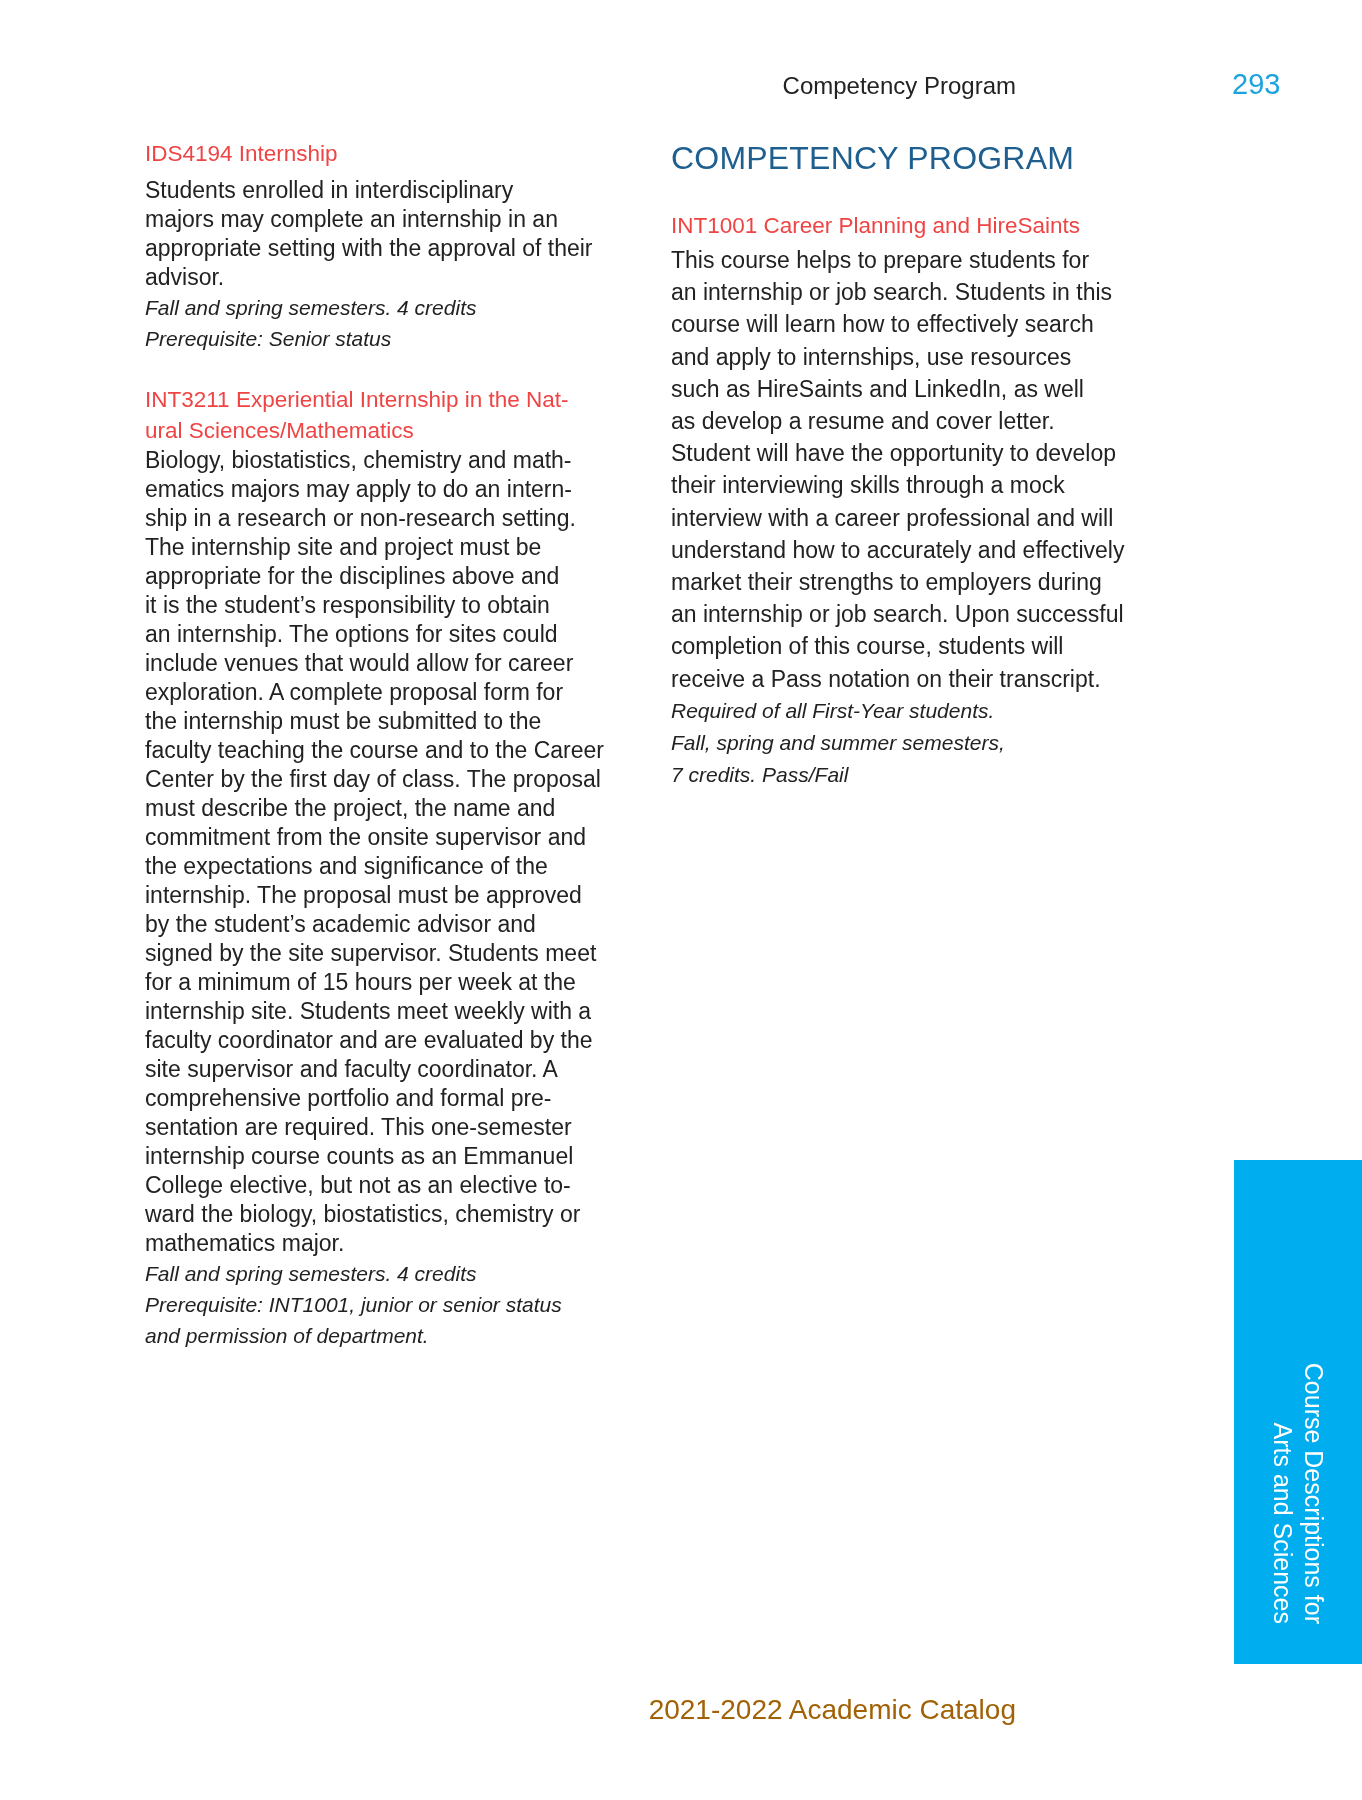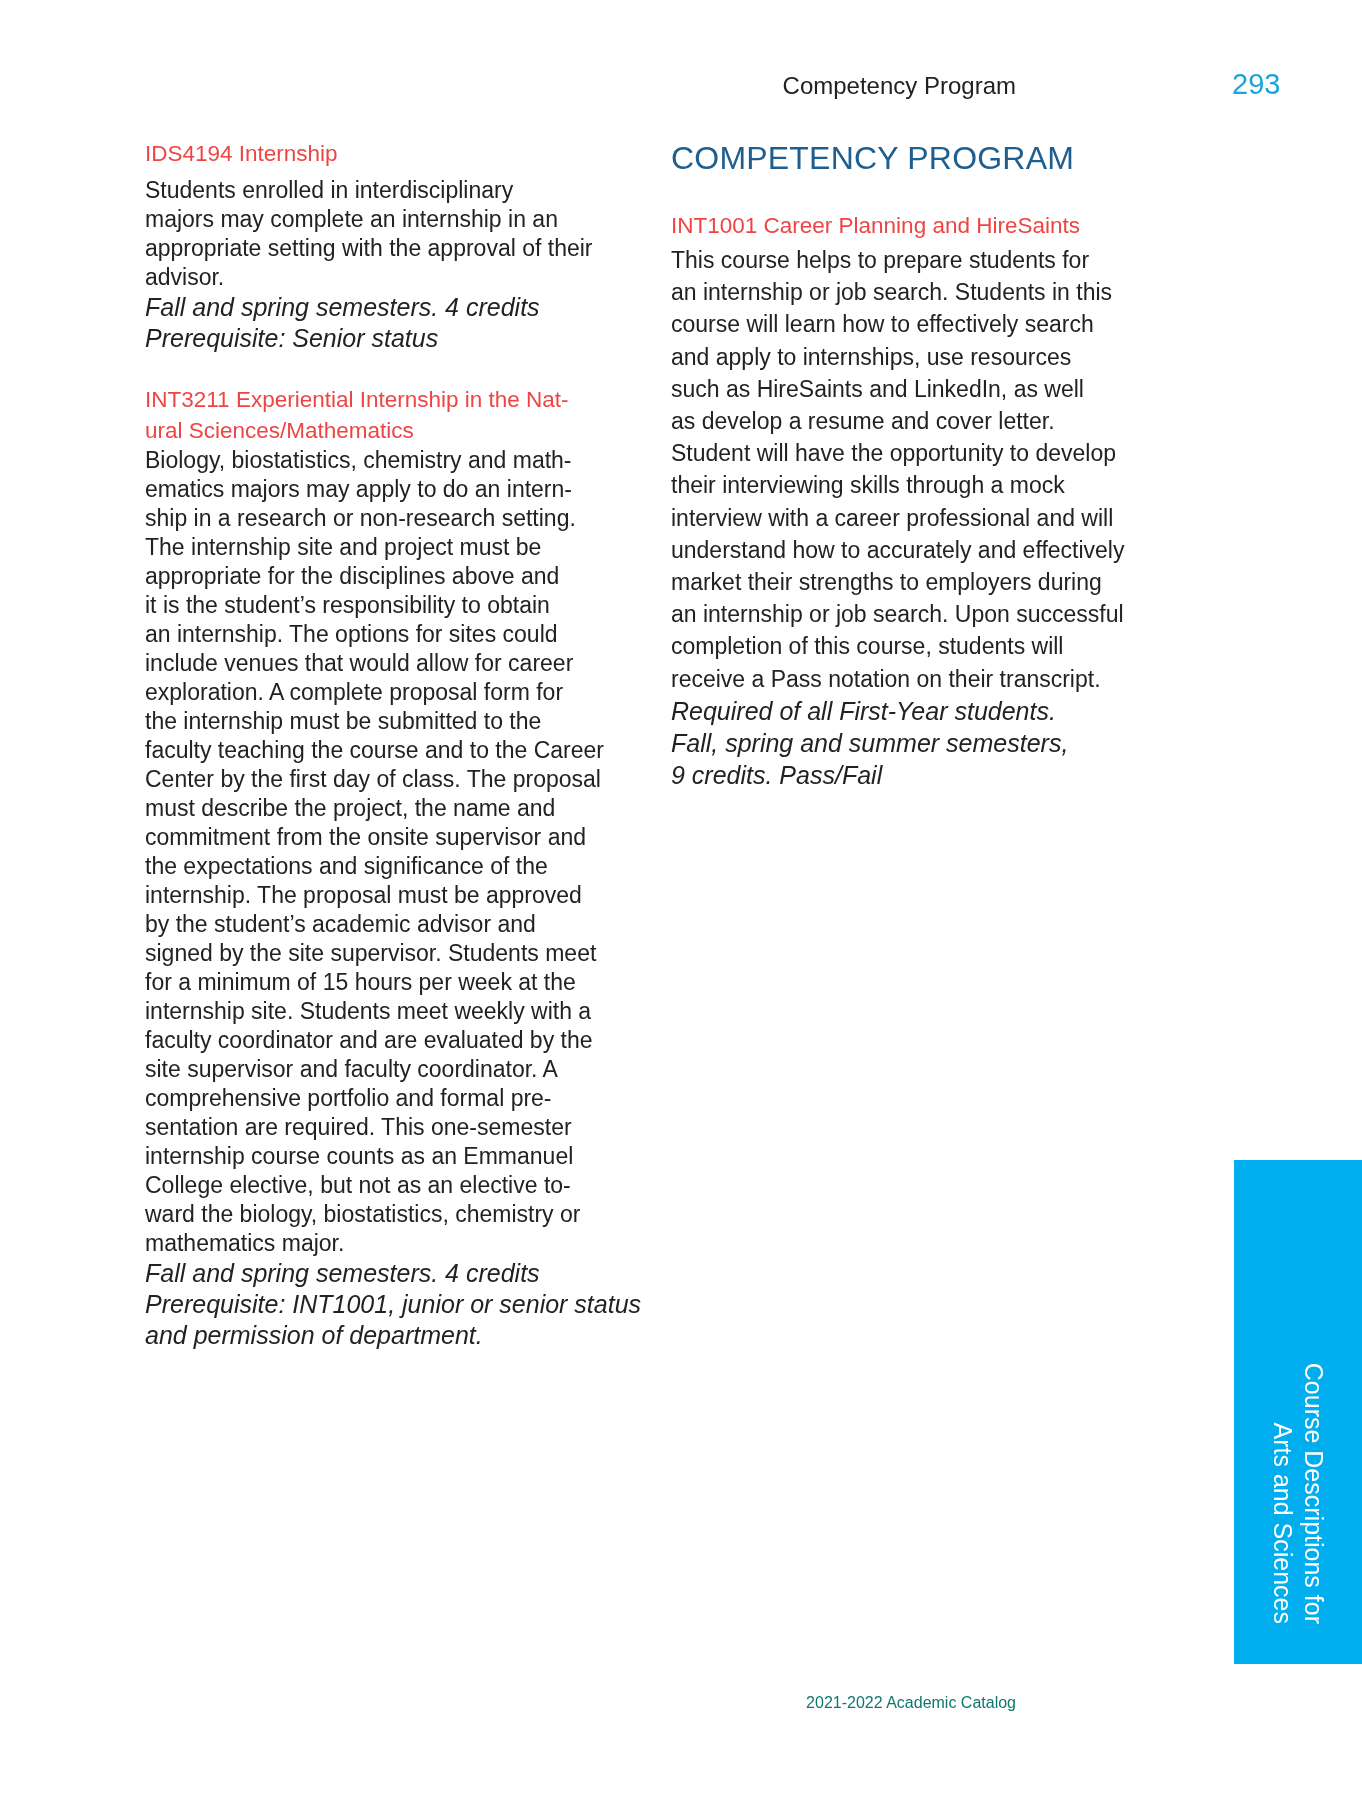--- a/index.html
+++ b/index.html
@@ -11,34 +11,34 @@
     position: absolute; top: 72px; right: 346px; font-size: 24px; color: #222; font-weight: 300;
   }
   .page-num {
     position: absolute; top: 68px; left: 1232px; font-size: 29px; color: #1aa3de;
   }
   .col { position: absolute; top: 0; }
   .col-left { left: 145px; width: 500px; }
   .col-right { left: 671px; width: 500px; }
   .course-title { font-size: 22.5px; line-height: 29px; color: #ef4444; margin: 0; }
   .course-body { font-size: 23px; line-height: 29px; color: #222; margin: 0; white-space: pre-line; }
-  .course-meta { font-size: 25px; line-height: 31px; font-style: italic; color: #222; margin: 0; white-space: pre-line; }
+  .course-meta { font-size: 21px; line-height: 31px; font-style: italic; color: #222; margin: 0; white-space: pre-line; }
   .section-heading { font-size: 32px; color: #1e5f8f; margin: 0; font-weight: normal; letter-spacing: 0.2px; }
   .side-tab {
     position: absolute; left: 1234px; top: 1160px; width: 128px; height: 504px; background: #00aeef;
   }
   .side-tab-text {
     position: absolute; left: 0; top: 0; width: 504px; height: 128px;
     transform-origin: 0 0; transform: translate(128px, 0) rotate(90deg);
     color: #ffffff; font-size: 25px; line-height: 31px; font-weight: 300;
     display: flex; flex-direction: column; justify-content: center; align-items: flex-end;
     padding-right: 40px; box-sizing: border-box; text-align: right;
   }
   .footer {
-    position: absolute; top: 1694px; right: 346px; font-size: 16px; color: #0f766e; margin-left: 8px;
+    position: absolute; top: 1694px; right: 346px; font-size: 28px; color: #a16207; margin-left: 8px;
   }
 </style>
 </head>
 <body>
 
 <div class="running-head">Competency Program</div>
 <div class="page-num">293</div>
 
 <div class="col col-left">
   <div style="position:absolute; top:139px; left:0; width:520px;">
@@ -100,21 +100,21 @@
 Student will have the opportunity to develop
 their interviewing skills through a mock
 interview with a career professional and will
 understand how to accurately and effectively
 market their strengths to employers during
 an internship or job search. Upon successful
 completion of this course, students will
 receive a Pass notation on their transcript.</p>
     <p class="course-meta" style="line-height:32px;">Required of all First-Year students.
 Fall, spring and summer semesters,
-9 credits. Pass/Fail</p>
+7 credits. Pass/Fail</p>
   </div>
 </div>
 
 <div class="side-tab">
   <div class="side-tab-text">
     <span>Course Descriptions for</span>
     <span>Arts and Sciences</span>
   </div>
 </div>
 

